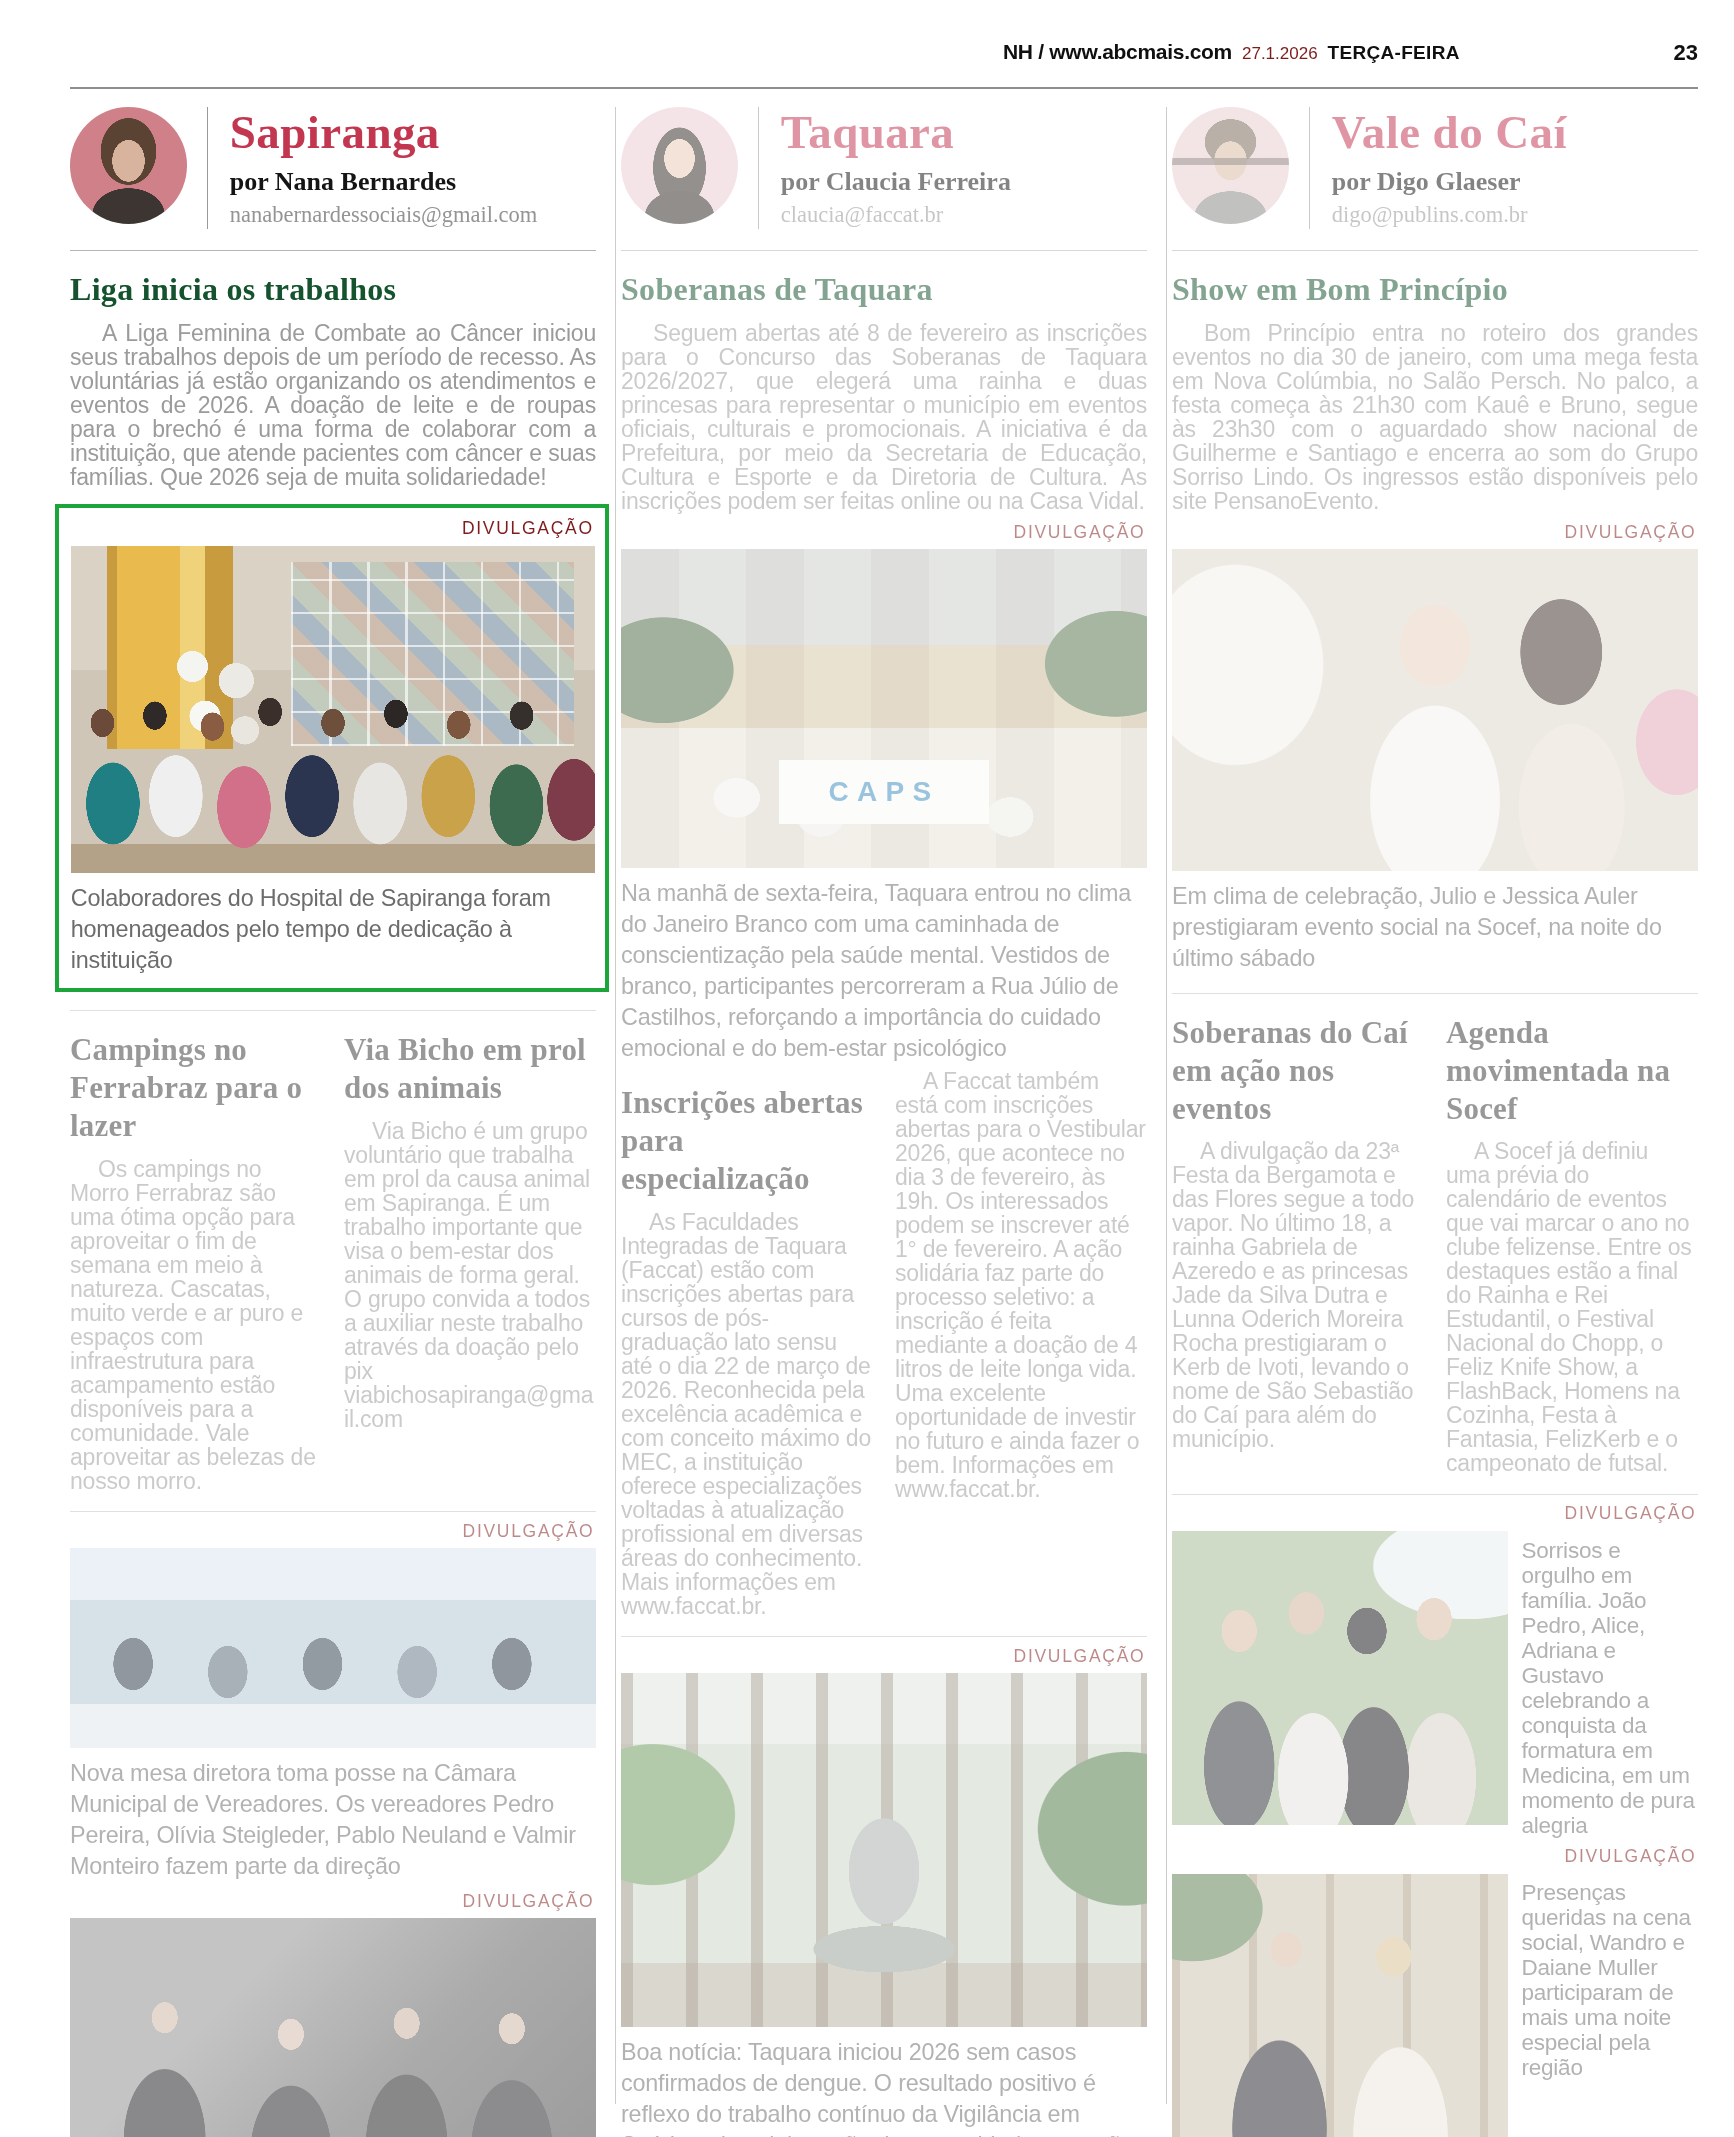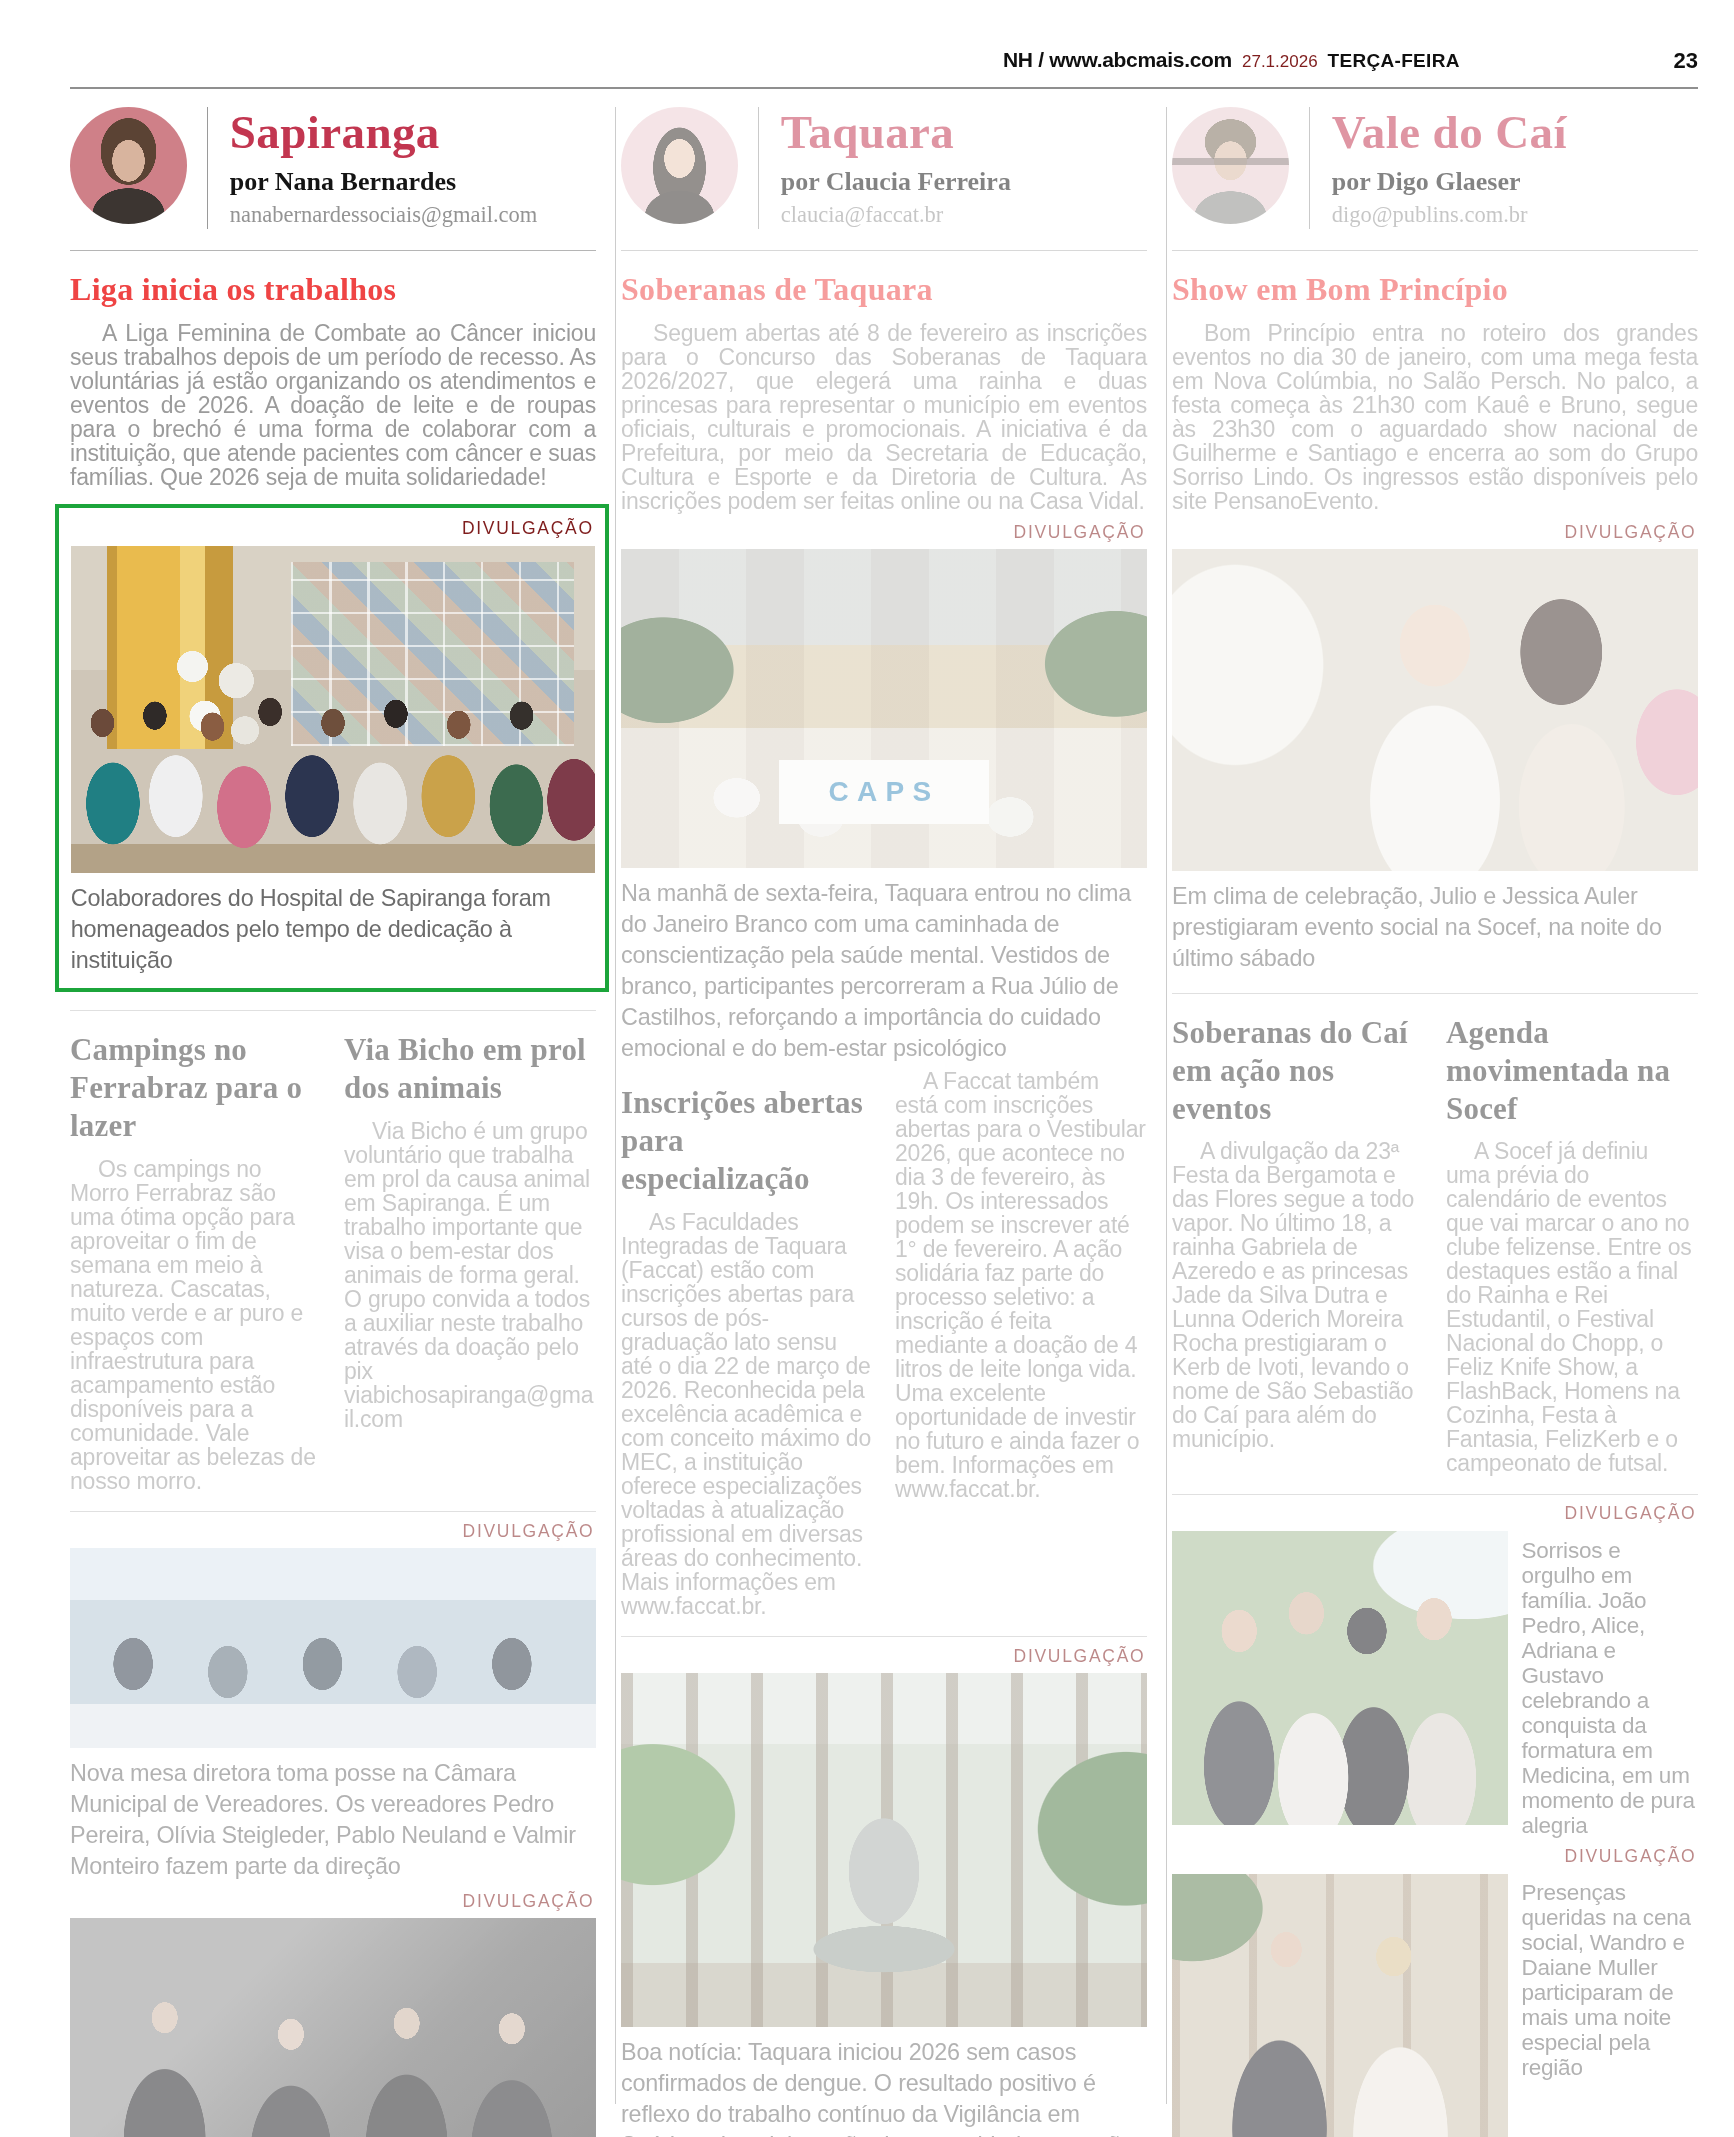--- a/index.html
+++ b/index.html
@@ -1,20 +1,20 @@
 <!DOCTYPE html>
 <html style="font-size:13.4px"><head>
 <meta charset="utf-8">
 <style>
   html,body{margin:0;padding:0;background:#ffffff;}
   #page{position:relative;width:1735px;height:2137px;background:#fff;overflow:hidden;
         font-family:"Liberation Sans",sans-serif;color:#222;}
 
   
-  .masthead{position:absolute;left:70px;right:37px;top:48px;height:38px;}
+  .masthead{position:absolute;left:70px;right:37px;top:40px;height:38px;}
   .mast-center{position:absolute;left:933px;top:0;display:flex;gap:10px;align-items:baseline;white-space:nowrap;}
   .mast-brand{font-size:21px;font-weight:bold;color:#101010;letter-spacing:-0.3px;}
   .mast-date{font-size:17px;color:#7f1d1d;}
   .mast-weekday{font-size:19px;font-weight:bold;color:#101010;letter-spacing:0.3px;}
   .mast-page{position:absolute;right:0;top:0;font-size:22px;font-weight:bold;color:#101010;}
   .mast-rule{position:absolute;left:70px;right:37px;top:87px;height:1.7px;background:#8f8f8f;}
 
   
   .vrule{position:absolute;top:107px;bottom:33px;width:0.8px;background:#cccccc;}
   .col{position:absolute;top:107px;width:526px;}
@@ -39,21 +39,21 @@
       radial-gradient(52px 37px at 50% 94%,#8a8a86 0 69%,transparent 70%),
       radial-gradient(37px 33px at 50% 30%,#7a6a58 0 69%,transparent 70%),
       #e9ccd0;}
   .head-rule{width:0.8px;height:122px;background:#9a9a9a;margin:0 22px 0 20px;flex:none;}
   .head-text{padding-top:0;}
   .col-title{font-family:"Liberation Serif",serif;font-size:47px;font-weight:bold;color:#c23650;letter-spacing:0.4px;line-height:50px;}
   .col-byline{font-family:"Liberation Serif",serif;font-size:26px;font-weight:bold;color:#141414;margin-top:10px;}
   .col-email{font-family:"Liberation Serif",serif;font-size:22.5px;color:#949494;margin-top:5px;}
 
   
-  .art-h{font-family:"Liberation Serif",serif;font-weight:bold;font-size:32px;line-height:37px;color:#ef4444;margin:20px 0 13.4px;letter-spacing:0.3px;}
+  .art-h{font-family:"Liberation Serif",serif;font-weight:bold;font-size:32px;line-height:37px;color:#14532d;margin:20px 0 13.4px;letter-spacing:0.3px;}
   .art-b{font-size:23px;line-height:24px;color:#9b9b9b;text-align:justify;text-indent:32px;letter-spacing:-0.2px;}
   .credit{font-size:17.5px;letter-spacing:1.7px;color:#7f1d1d;text-align:right;margin:6.7px 1.7px 6.7px 0;}
   .caption{font-size:23.4px;line-height:31px;color:#6c6c6c;margin-top:10px;letter-spacing:-0.2px;}
   .rule{border:0;border-top:0.8px solid #c4c4c4;margin:18.4px 0 0;}
   .subrow{display:flex;gap:22px;margin-top:5px;}
   .sub{flex:1;min-width:0;}
   .sub-h{font-family:"Liberation Serif",serif;font-weight:bold;font-size:31px;line-height:38px;color:#3c3c3c;margin:15px 0 11.7px;letter-spacing:0.2px;}
   .sub-b{font-size:23px;line-height:24px;color:#9b9b9b;text-align:left;text-indent:28px;letter-spacing:-0.2px;word-wrap:break-word;}
   .fig{margin-top:8.3px;}
   .photo{position:relative;width:100%;overflow:hidden;}

